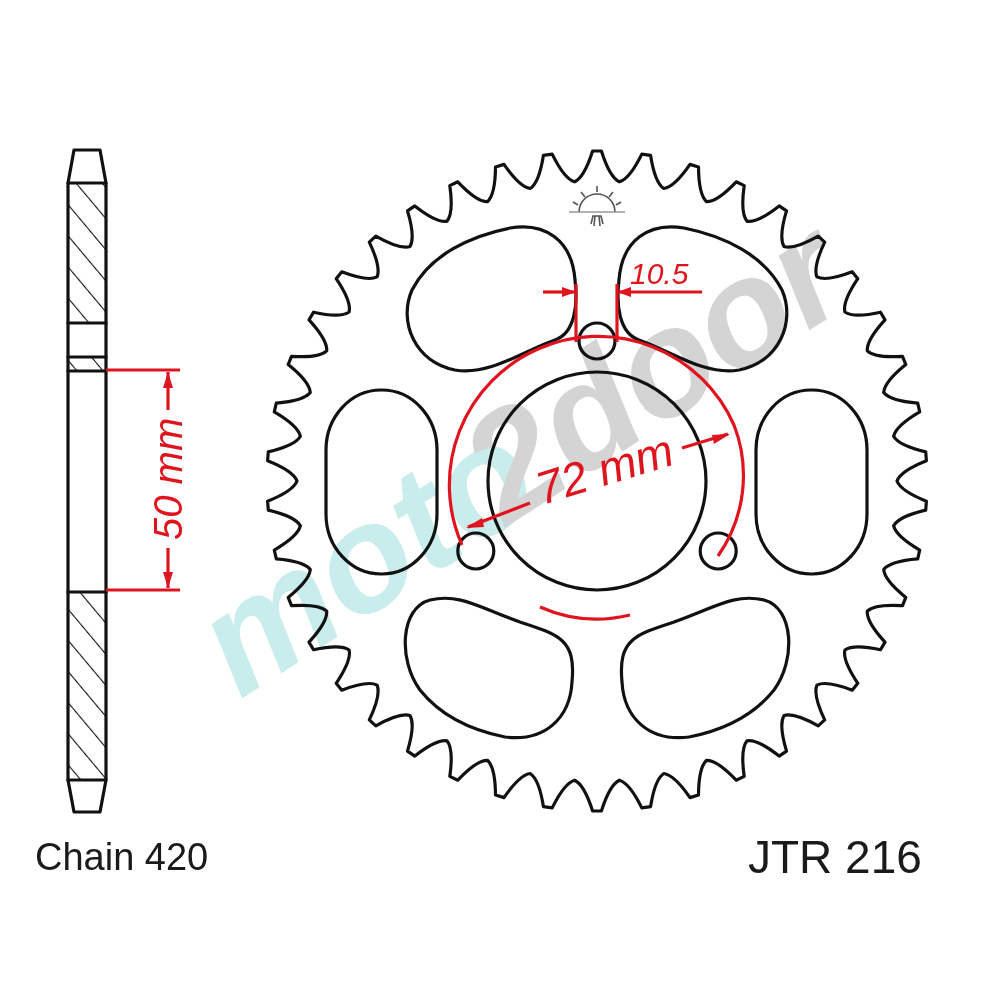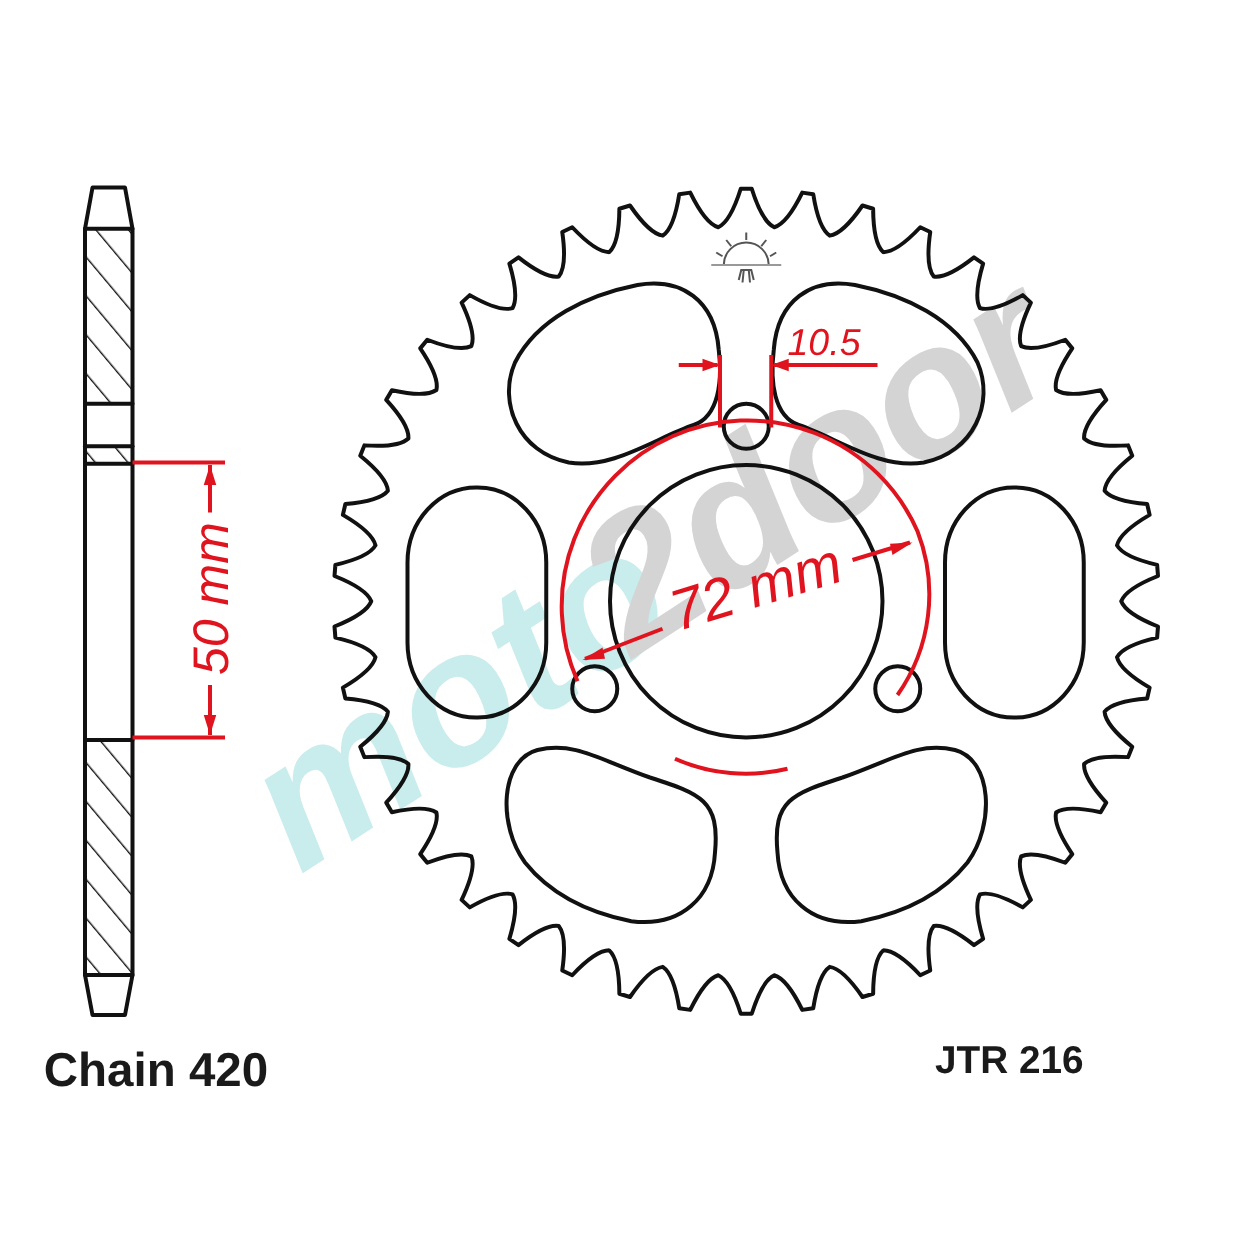--- a/index.html
+++ b/index.html
@@ -1,20 +1,20 @@
 <!DOCTYPE html>
 <html><head>
 <meta charset="utf-8">
 <style>
   html, body { margin:0; padding:0; background:#ffffff; }
   body { width:1000px; height:1000px; position:relative; overflow:hidden; font-family:"Liberation Sans", sans-serif; }
   svg { position:absolute; left:0; top:0; }
-  .label { position:absolute; font-family:"Liberation Sans", sans-serif; font-weight:bold; color:#1a1a1a; }
+  .label { position:absolute; font-family:"Liberation Sans", sans-serif; font-weight:normal; color:#1a1a1a; }
   #chain-label { left:35px; top:836px; font-size:38px; letter-spacing:0px; }
-  #model-label { left:748px; top:830px; font-size:31px; }
+  #model-label { left:748px; top:830px; font-size:46px; }
   .ink { fill:none; stroke:#111; stroke-width:3.2; stroke-linejoin:round; stroke-linecap:round; }
   .dim { fill:none; stroke:#e0141e; stroke-width:3.2; }
   .dimtext { fill:#e0141e; font-family:"Liberation Sans", sans-serif; font-style:italic; }
 </style>
 </head>
 <body>
 
 <svg width="1000" height="1000" viewBox="0 0 1000 1000">
   <defs>
     <pattern id="hatch" patternUnits="userSpaceOnUse" width="20" height="20" patternTransform="rotate(-40)">

